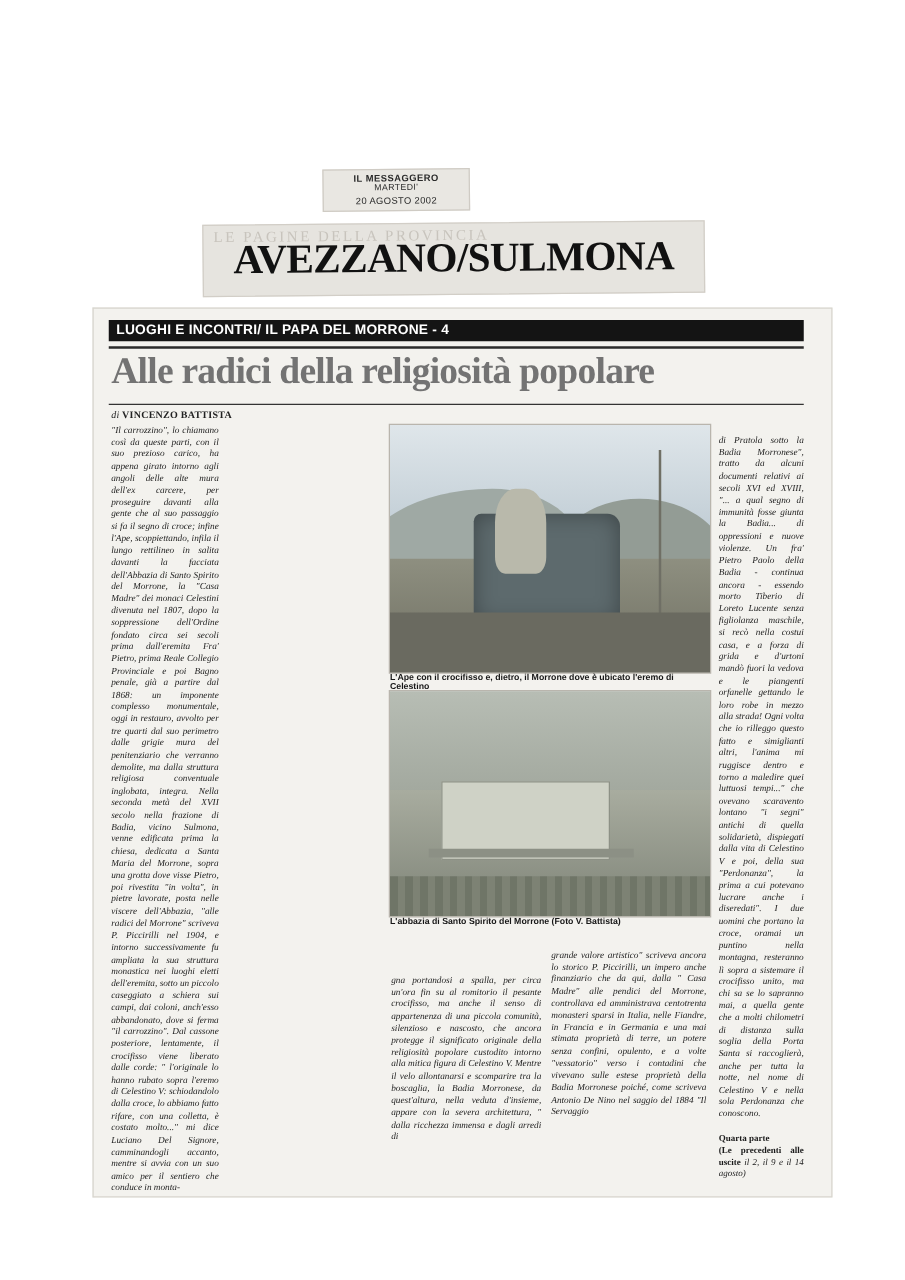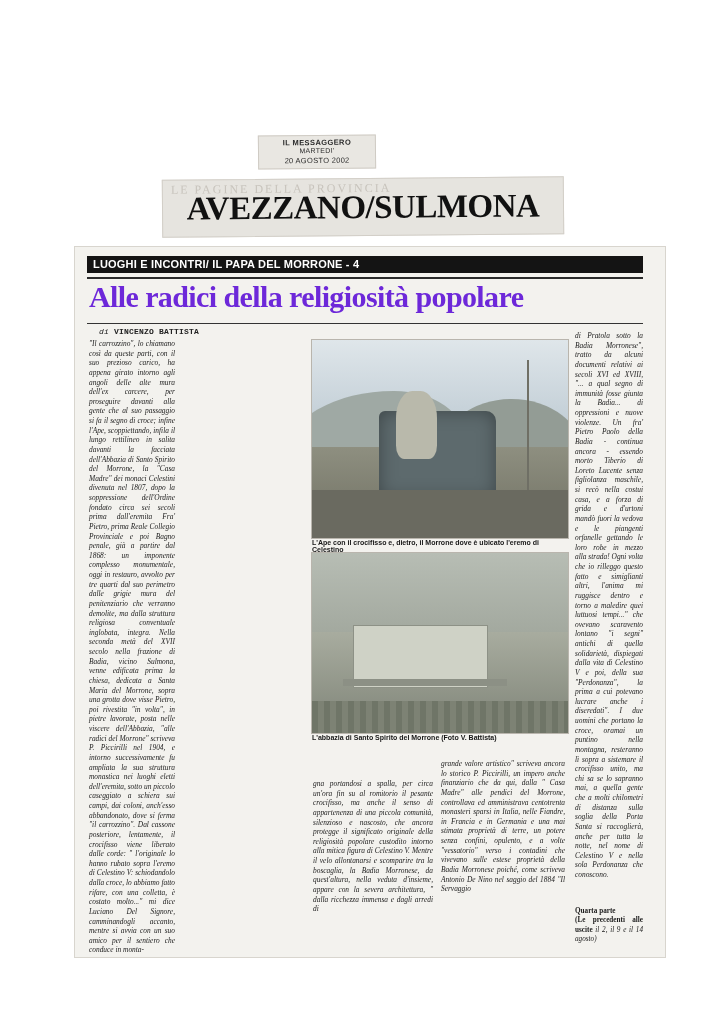--- a/index.html
+++ b/index.html
@@ -135,37 +135,37 @@
   .headline {
     position: absolute;
     left: 14px;
     top: 34px;
     width: 556px;
     font-family: "Liberation Serif", serif;
     font-weight: 700;
     font-size: 30px;
     letter-spacing: -0.6px;
     line-height: 1.06;
-    color: #6d28d9;
+    color: #737373;
   }
 
   .rule-under-head {
     position: absolute;
     left: 12px;
     top: 76px;
     width: 556px;
     height: 1px;
     background: #333;
   }
 
   .byline {
     position: absolute;
-    left: 24px;
+    left: 14px;
     top: 80px;
-    font-family: Liberation Mono, monospace;
+    font-family: Liberation Serif, serif;
     font-size: 8px;
     font-weight: 700;
     color: #222;
     letter-spacing: .2px;
   }
   .byline .di { font-weight: 400; font-style: italic; }
 
   
   .col {
     position: absolute;
@@ -180,21 +180,21 @@
 
   #col1 {
     left: 14px;
     top: 92px;
     width: 86px;
     height: 610px;
   }
 
   #col-right {
     left: 500px;
-    top: 84px;
+    top: 100px;
     width: 68px;
     height: 610px;
     text-align: justify;
   }
 
   #col-lower-a { left: 238px; top: 532px; width: 120px; height: 188px; }
   #col-lower-b { left: 366px; top: 512px; width: 124px; height: 188px; }
 
   
   .photo {

